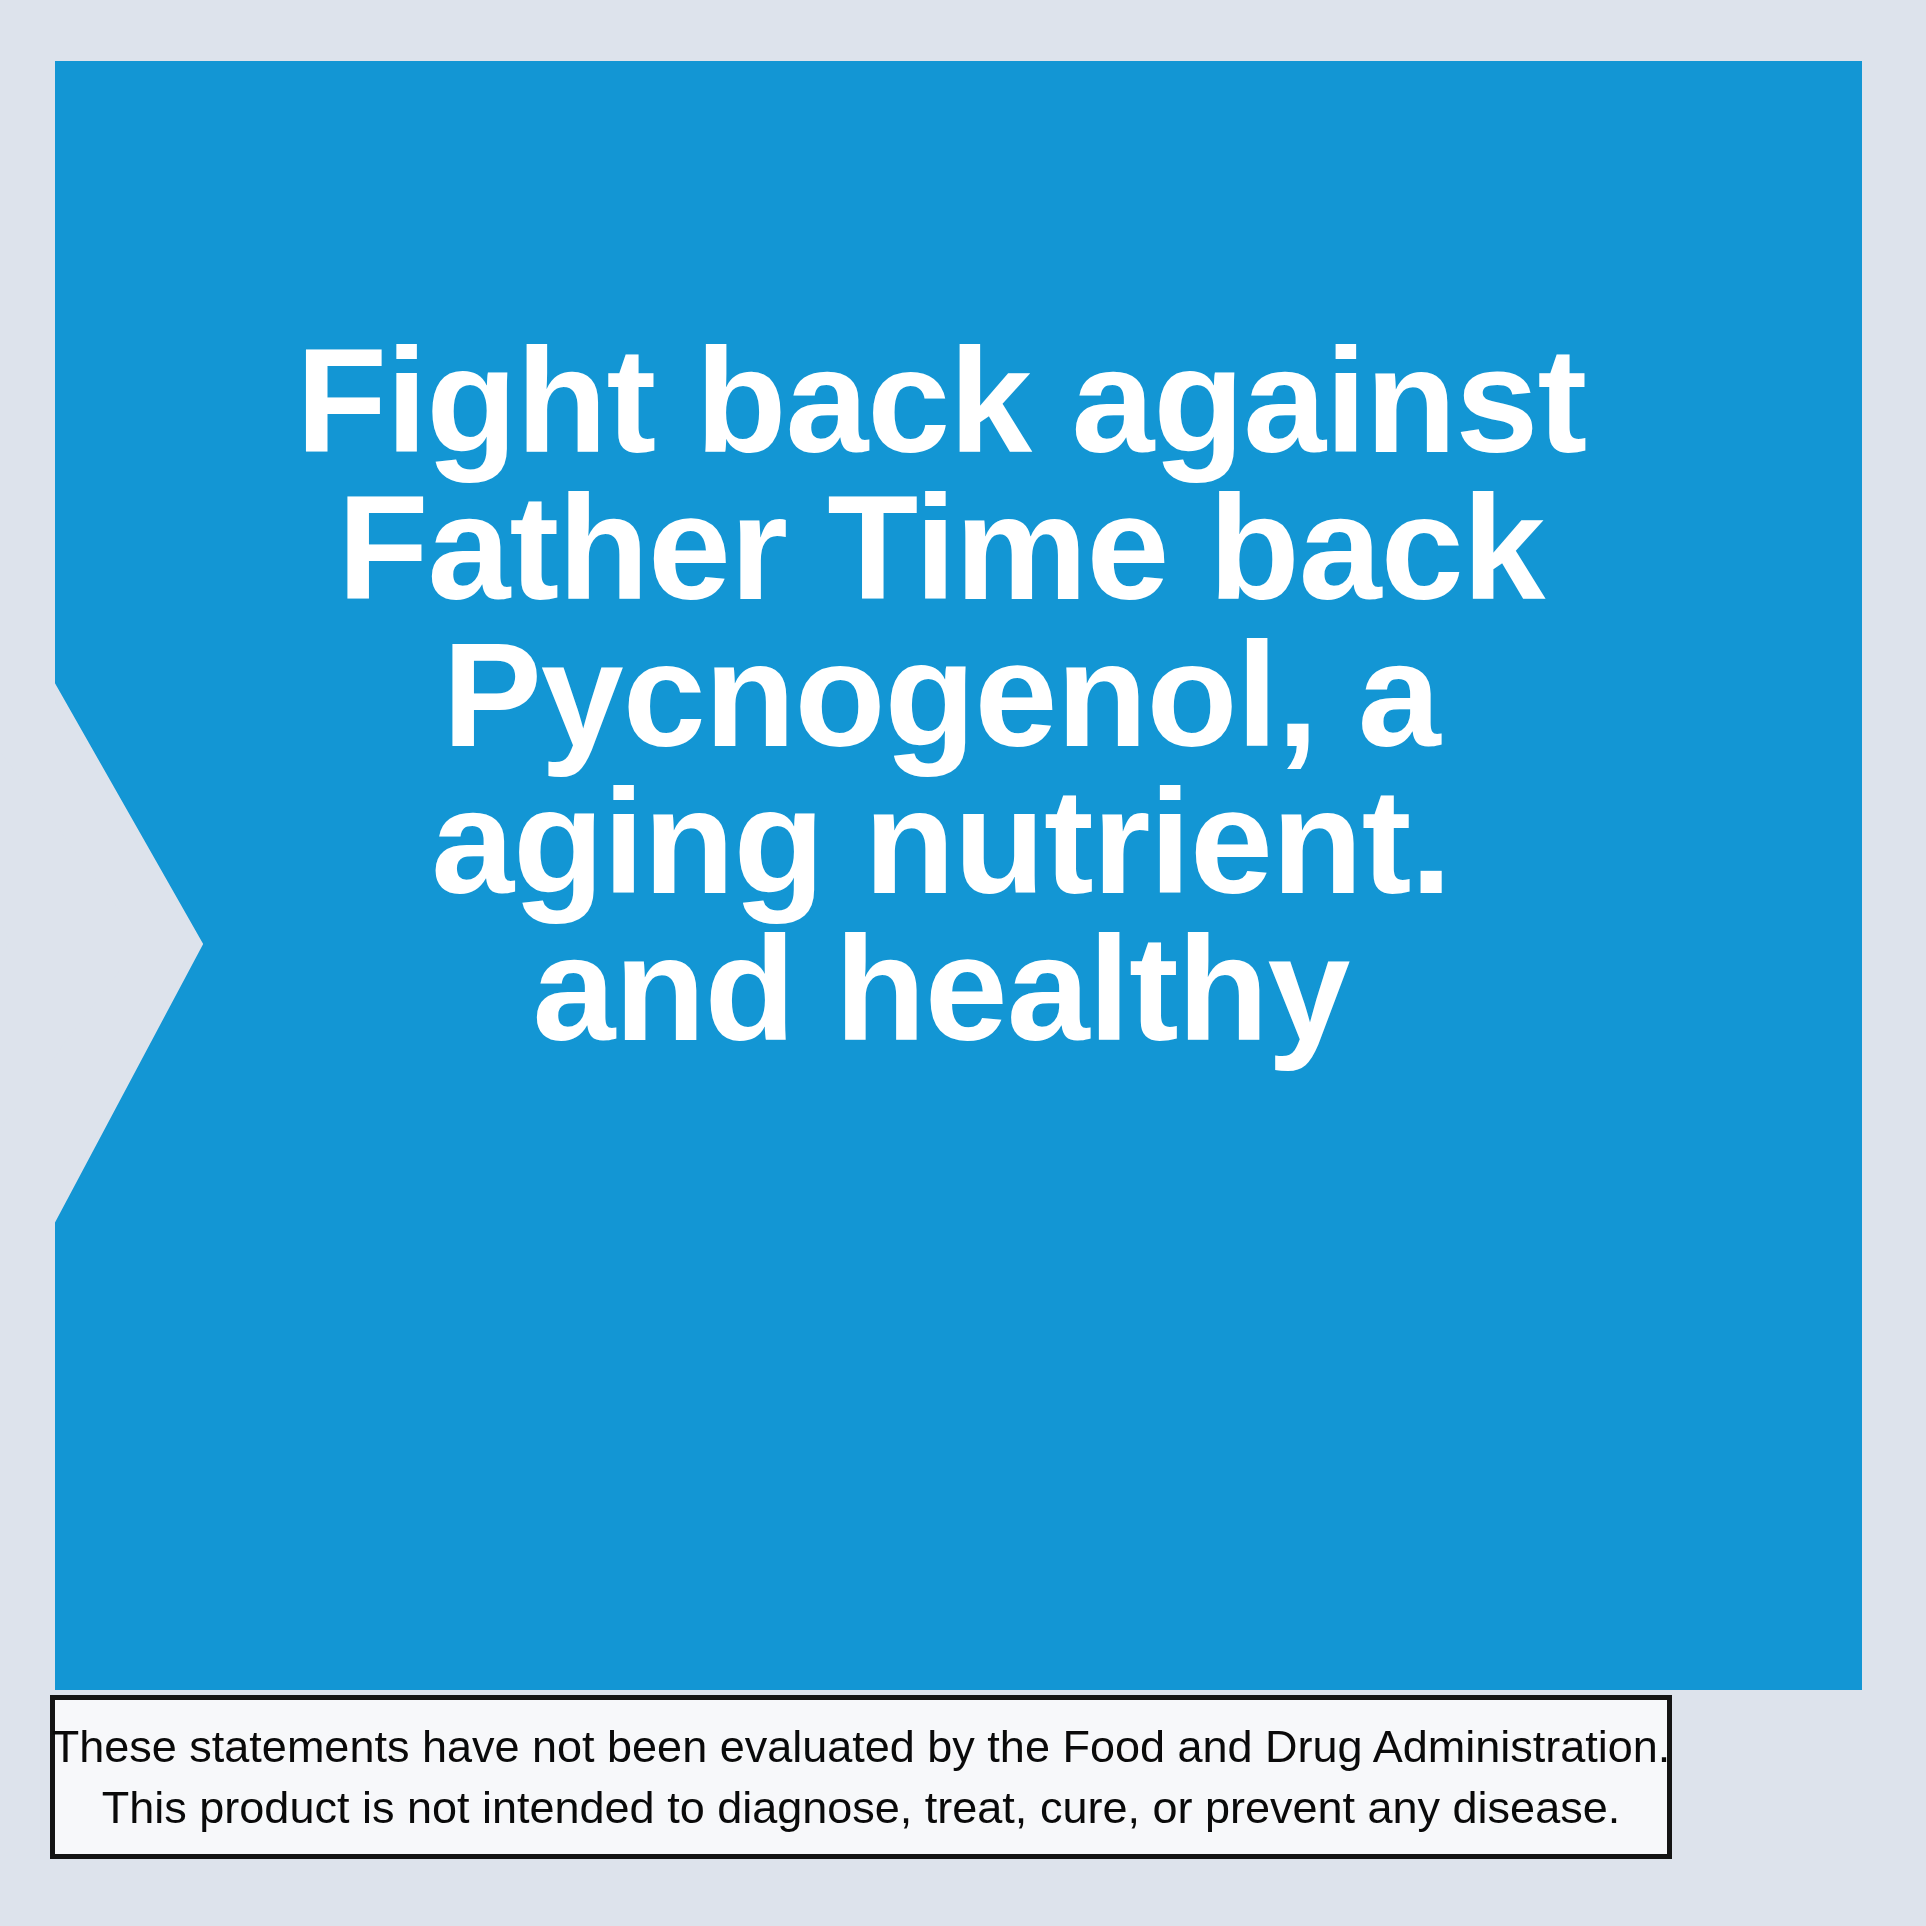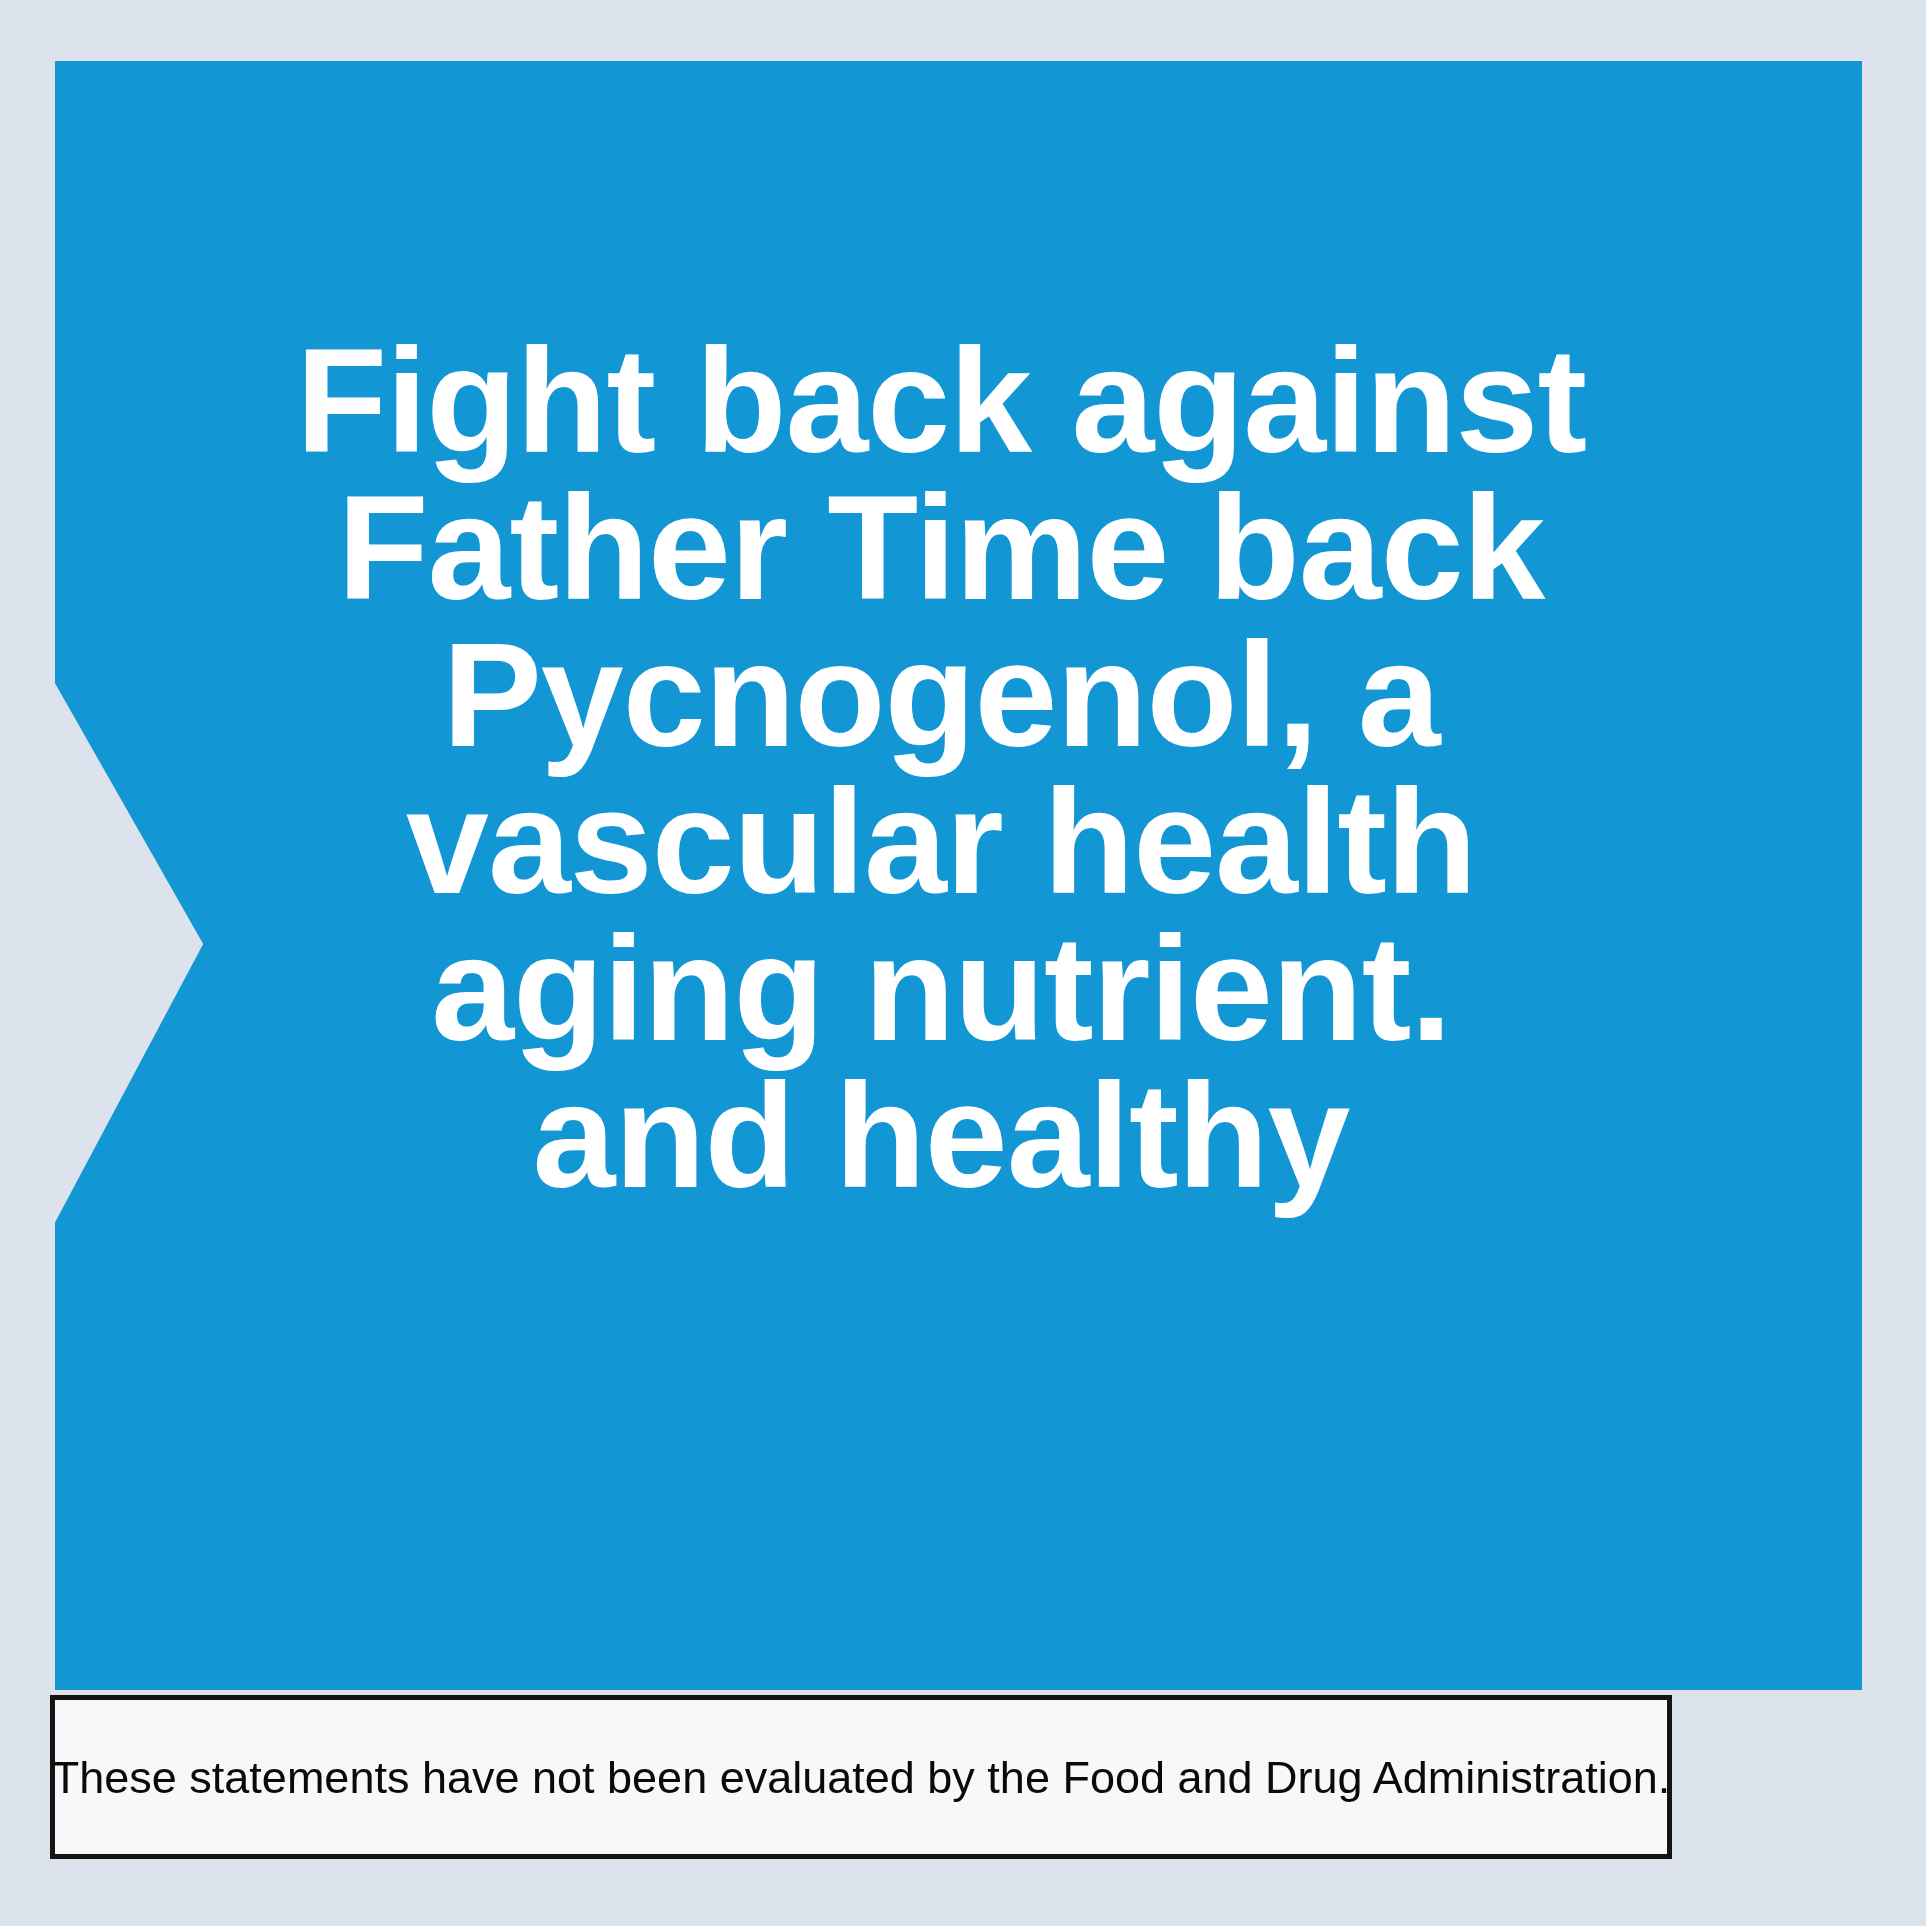--- a/index.html
+++ b/index.html
@@ -110,23 +110,23 @@
 <div id="canvas">
 
   <div class="blue-panel"></div>
 
   <div class="chevron-stroke"></div>
 
   <div class="headline">
     <span class="line">Fight back against</span>
     <span class="line">Father Time back</span>
     <span class="line">Pycnogenol, a</span>
-    <span class="line">vascular health</span>
     <span class="line">aging nutrient.</span>
     <span class="line">and healthy</span>
   </div>
 
   <div class="disclaimer-box">
     <div class="disclaimer-line">These statements have not been evaluated by the Food and Drug Administration.</div>
+    <div class="disclaimer-line">This product is not intended to diagnose, treat, cure, or prevent any disease.</div>
   </div>
 
 </div>
 
 
 </body></html>

